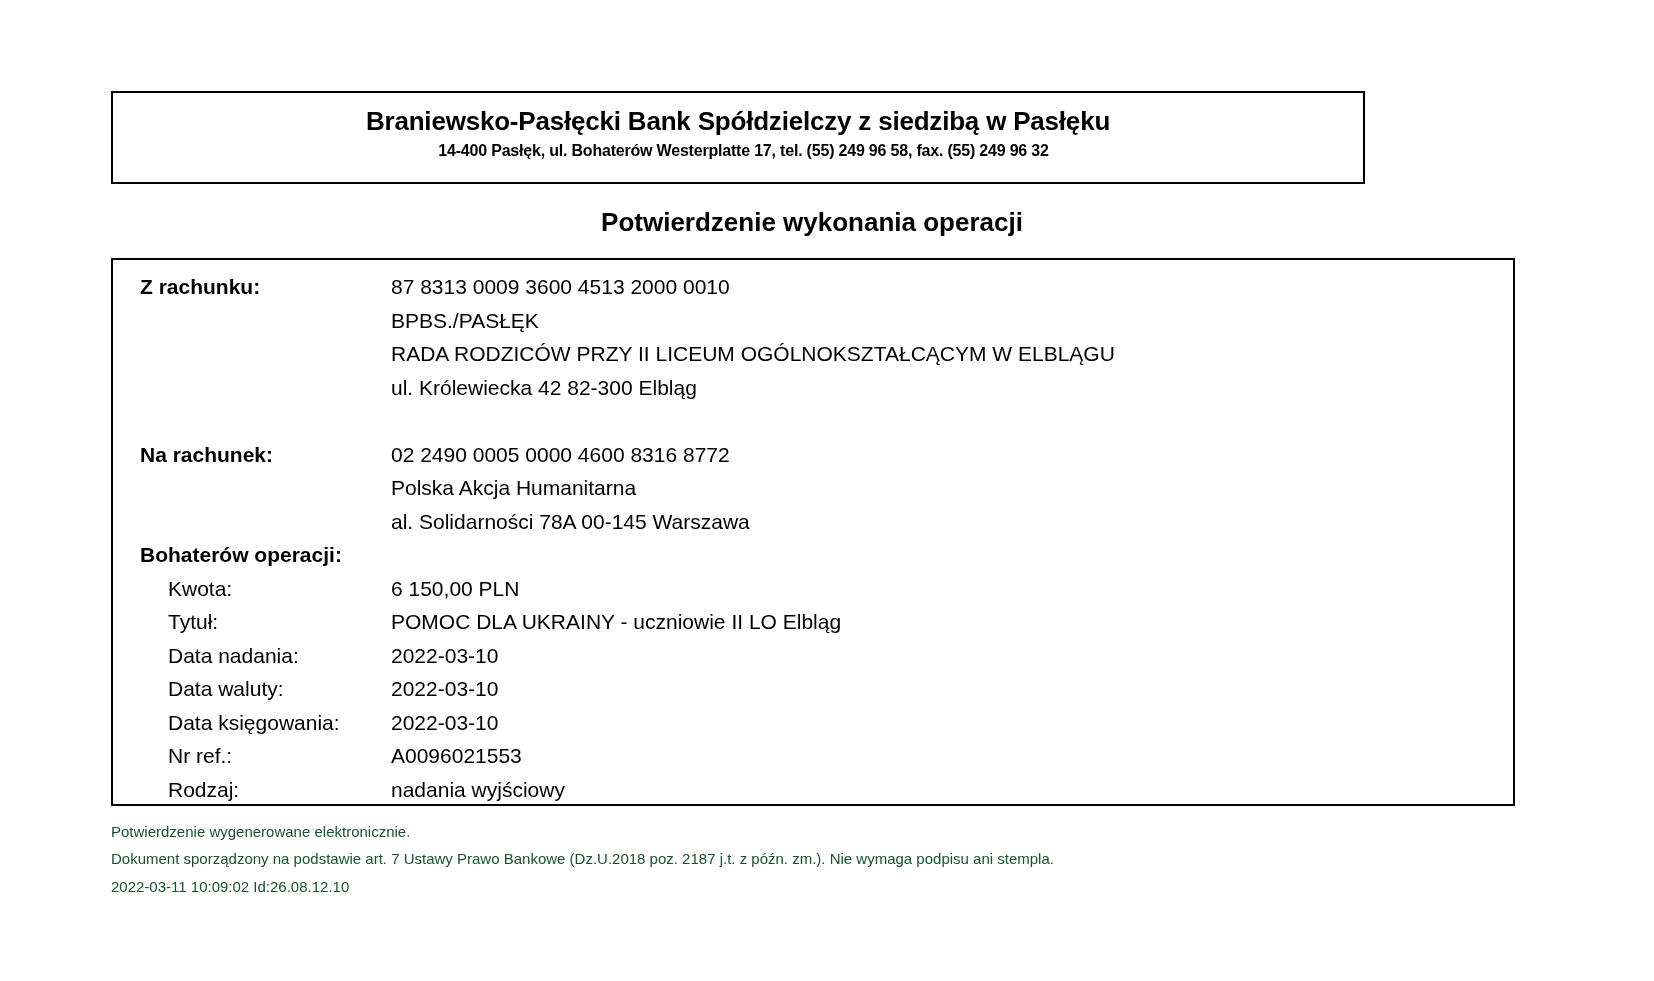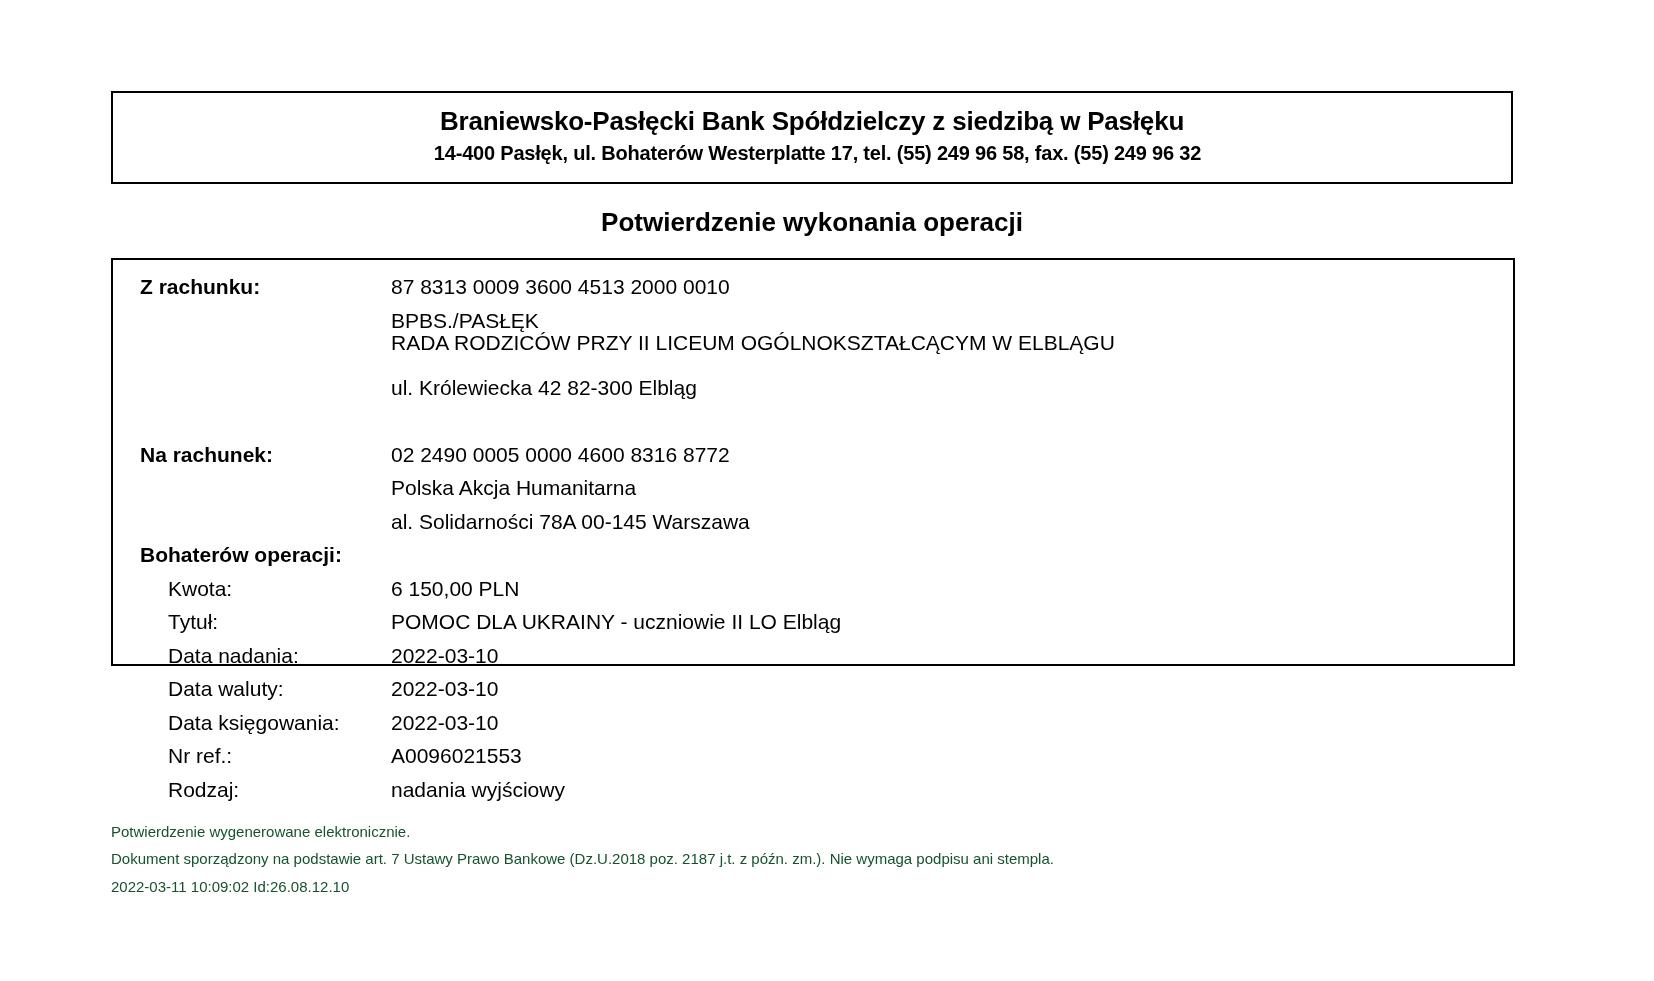--- a/index.html
+++ b/index.html
@@ -2,37 +2,37 @@
 <html><head>
   <meta charset="utf-8">
   <style>
     html, body { margin: 0; padding: 0; background: #ffffff; }
     body {
       width: 1654px; height: 981px; position: relative; overflow: hidden;
       font-family: "Liberation Sans", "DejaVu Sans", sans-serif;
       color: #000;
     }
     .header-box {
-      position: absolute; left: 111px; top: 91px; width: 1402px; height: 93px;
+      position: absolute; left: 111px; top: 91px; width: 1254px; height: 93px;
       border: 2px solid #000; box-sizing: border-box;
     }
     .bank-name {
       position: absolute; left: 0; right: 0; top: 13px; text-align: center;
       font-size: 26px; font-weight: bold; letter-spacing: -0.2px;
     }
     .bank-address {
       position: absolute; left: 11px; right: 0; top: 49px; text-align: center;
-      font-size: 20px; font-weight: bold; letter-spacing: -0.2px;
+      font-size: 16px; font-weight: bold; letter-spacing: -0.2px;
     }
     .doc-title {
       position: absolute; left: 111px; width: 1402px; top: 207px; text-align: center;
       font-size: 26px; font-weight: bold;
     }
     .main-box {
-      position: absolute; left: 111px; top: 258px; width: 1404px; height: 408px;
+      position: absolute; left: 111px; top: 258px; width: 1404px; height: 548px;
       border: 2px solid #000; box-sizing: border-box;
     }
     .row { position: absolute; left: 0; right: 0; height: 30px; font-size: 21px; line-height: 30px; }
     .lbl { position: absolute; left: 27px; font-weight: bold; }
     .sublbl { position: absolute; left: 55px; }
     .val { position: absolute; left: 278px; white-space: nowrap; }
     .footer-line {
       position: absolute; left: 111px; font-size: 15px; color: #14532d; white-space: nowrap;
     }
   </style>
@@ -48,21 +48,21 @@
 
 <div class="main-box">
 
   <div class="row" style="top:12px;">
     <span class="lbl">Z rachunku:</span>
     <span class="val">87 8313 0009 3600 4513 2000 0010</span>
   </div>
   <div class="row" style="top:46px;">
     <span class="val">BPBS./PASŁĘK</span>
   </div>
-  <div class="row" style="top:68px;padding-left:16px;">
+  <div class="row" style="top:79px;padding-left:16px;">
     <span class="val">RADA RODZICÓW PRZY II LICEUM OGÓLNOKSZTAŁCĄCYM W ELBLĄGU</span>
   </div>
   <div class="row" style="top:113px;padding-left:20px;">
     <span class="val">ul. Królewiecka 42 82-300 Elbląg</span>
   </div>
 
   <div class="row" style="top:180px;">
     <span class="lbl">Na rachunek:</span>
     <span class="val">02 2490 0005 0000 4600 8316 8772</span>
   </div>

